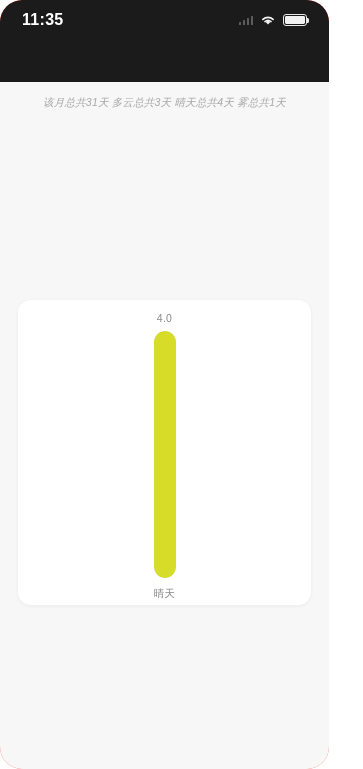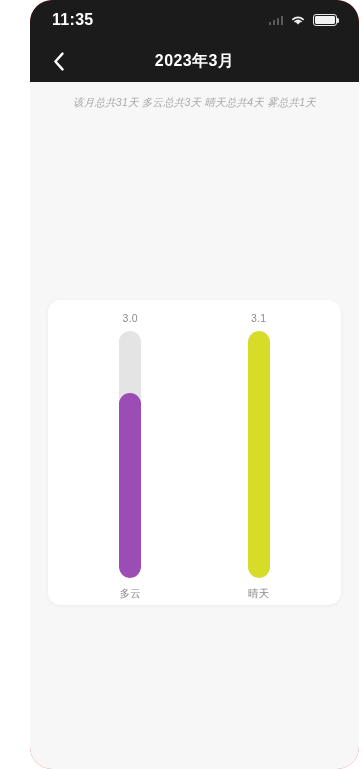--- a/index.html
+++ b/index.html
@@ -8,21 +8,20 @@
     background:#ffffff;
     font-family:"Liberation Sans", "DejaVu Sans", sans-serif;
     overflow:hidden;
   }
   .phone {
     position:relative;
     width:329px; height:769px;
     background:#ef4444;
     border-radius:22px;
     overflow:hidden;
-    margin-left:30px;
   }
 
   
   .top-shell {
     position:absolute; top:0; left:0; right:0;
     height:82px;
     background:#1b1b1b;
     border-top-left-radius:22px;
     border-top-right-radius:22px;
   }
@@ -190,48 +189,33 @@
             <path d="M2.9 5.4 A7.4 7.4 0 0 1 13.1 5.4" stroke="#f2f2f2" stroke-width="1.7" fill="none" stroke-linecap="round"></path>
             <path d="M4.9 7.6 A4.6 4.6 0 0 1 11.1 7.6" stroke="#f2f2f2" stroke-width="1.5" fill="none" stroke-linecap="round"></path>
           </svg>
         </span>
         <span class="battery">
           <span class="battery-fill"></span>
         </span>
       </div>
     </div>
 
-    <div class="nav-bar">
-      <div class="back-btn">
-        <svg class="back-chevron" viewBox="0 0 12 19">
-          <path d="M9.5 1.6 L2.4 9.5 L9.5 17.4" stroke="#ffffff" stroke-width="2.4" fill="none" stroke-linecap="round" stroke-linejoin="round"></path>
-        </svg>
-      </div>
-      <div class="nav-title">2023年3月</div>
-    </div>
 
   </div>
 
   <div class="content">
 
     <div class="summary">该月总共31天 多云总共3天 晴天总共4天 雾总共1天</div>
 
     <div class="chart-card">
       <div class="bars-row">
 
+
         <div class="bar-group">
-          <div class="bar-value">3.0</div>
-          <div class="bar-track" style="background: rgb(228, 228, 228);">
-            <div class="bar-fill" style="height: 75%; background: rgb(155, 77, 181);"></div>
-          </div>
-          <div class="bar-label">多云</div>
-        </div>
-
-        <div class="bar-group">
-          <div class="bar-value">3.1</div>
+          <div class="bar-value">4.0</div>
           <div class="bar-track" style="background: rgb(228, 228, 228);">
             <div class="bar-fill" style="height: 100%; background: rgb(214, 220, 40);"></div>
           </div>
           <div class="bar-label">晴天</div>
         </div>
 
 
       </div>
     </div>
 

